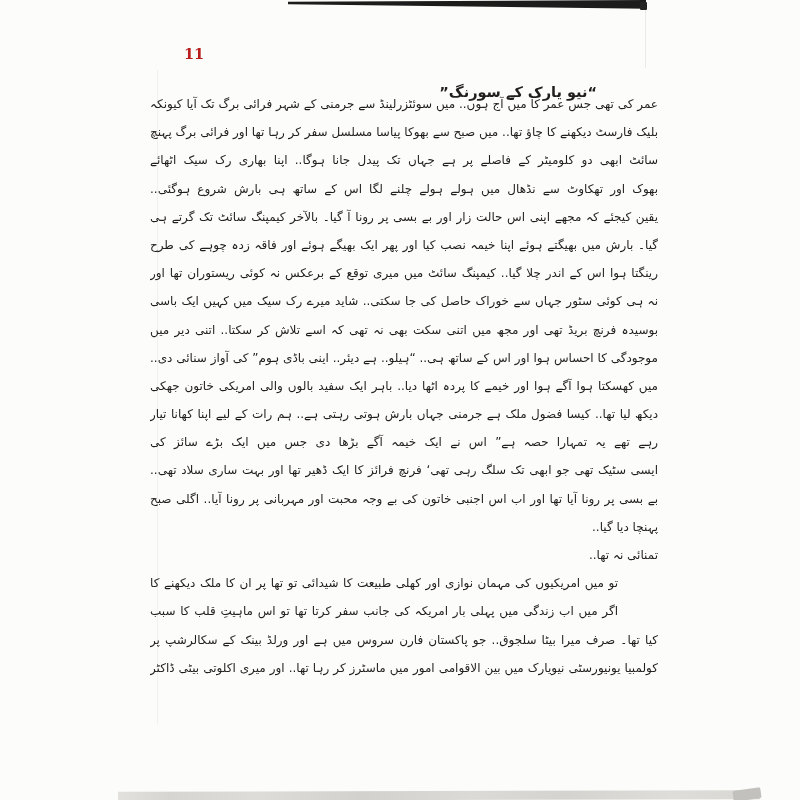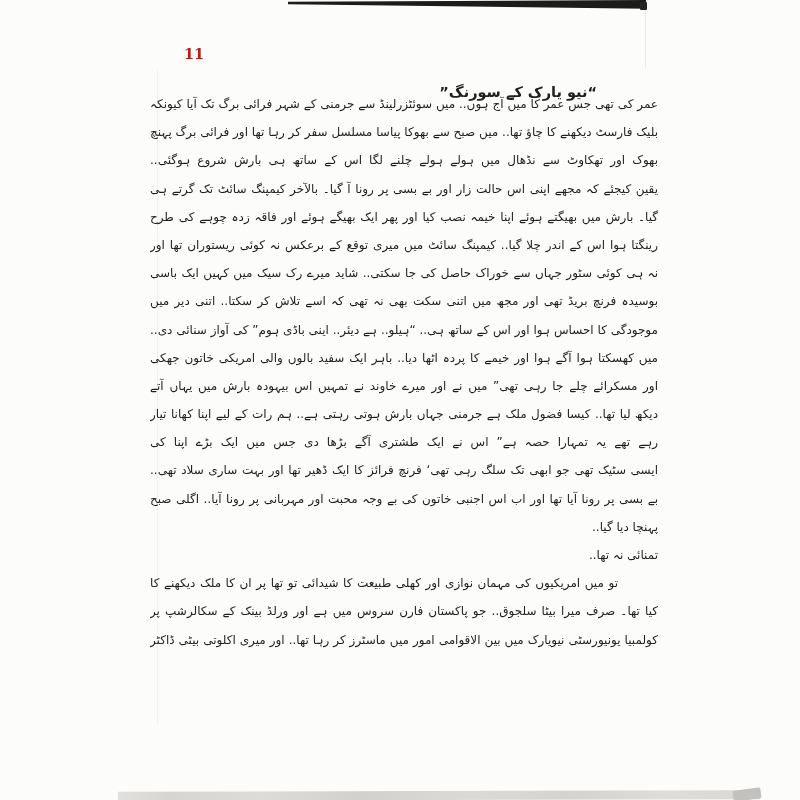--- a/index.html
+++ b/index.html
@@ -73,31 +73,32 @@
 <div class="bottom-edge"></div>
 <div class="bottom-edge-smudge"></div>
 
 <div class="header-title">“نیو یارک کے سورنگ”</div>
 
 <div class="page-number">11</div>
 
 <div class="text-block">
     <div class="line">عمر کی تھی جس عمر کا میں آج ہوں.. میں سوئٹزرلینڈ سے جرمنی کے شہر فرائی برگ تک آیا کیونکہ مجھے</div>
     <div class="line">بلیک فارسٹ دیکھنے کا چاؤ تھا.. میں صبح سے بھوکا پیاسا مسلسل سفر کر رہا تھا اور فرائی برگ پہنچ کر معلوم</div>
+    <div class="line">سائٹ ابھی دو کلومیٹر کے فاصلے پر ہے جہاں تک پیدل جانا ہوگا.. اپنا بھاری رک سیک اٹھائے</div>
     <div class="line">بھوک اور تھکاوٹ سے نڈھال میں ہولے ہولے چلنے لگا اس کے ساتھ ہی بارش شروع ہوگئی..</div>
     <div class="line">یقین کیجئے کہ مجھے اپنی اس حالت زار اور بے بسی پر رونا آ گیا۔ بالآخر کیمپنگ سائٹ تک گرتے ہی</div>
     <div class="line">گیا۔ بارش میں بھیگتے ہوئے اپنا خیمہ نصب کیا اور پھر ایک بھیگے ہوئے اور فاقہ زدہ چوہے کی طرح</div>
     <div class="line">رینگتا ہوا اس کے اندر چلا گیا.. کیمپنگ سائٹ میں میری توقع کے برعکس نہ کوئی ریستوران تھا اور</div>
     <div class="line">نہ ہی کوئی سٹور جہاں سے خوراک حاصل کی جا سکتی.. شاید میرے رک سیک میں کہیں ایک باسی اور</div>
     <div class="line">بوسیدہ فرنچ بریڈ تھی اور مجھ میں اتنی سکت بھی نہ تھی کہ اسے تلاش کر سکتا.. اتنی دیر میں خیمے کے باہر کسی</div>
     <div class="line">موجودگی کا احساس ہوا اور اس کے ساتھ ہی.. “ہیلو.. ہے دیئر.. اینی باڈی ہوم” کی آواز سنائی دی..</div>
     <div class="line">میں کھسکتا ہوا آگے ہوا اور خیمے کا پردہ اٹھا دیا.. باہر ایک سفید بالوں والی امریکی خاتون جھکی ہوئی تھی</div>
-    <div class="line">اور مسکرائے چلے جا رہی تھی” میں نے اور میرے خاوند نے تمہیں اس بیہودہ بارش میں یہاں آتے</div>
     <div class="line">دیکھ لیا تھا.. کیسا فضول ملک ہے جرمنی جہاں بارش ہوتی رہتی ہے.. ہم رات کے لیے اپنا کھانا تیار کر</div>
-    <div class="line">رہے تھے یہ تمہارا حصہ ہے” اس نے ایک طشتری آگے بڑھا دی جس میں ایک بڑے اپنا کی</div>
+    <div class="line">رہے تھے یہ تمہارا حصہ ہے” اس نے ایک خیمہ آگے بڑھا دی جس میں ایک بڑے سائز کی</div>
     <div class="line">ایسی سٹیک تھی جو ابھی تک سلگ رہی تھی‘ فرنچ فرائز کا ایک ڈھیر تھا اور بہت ساری سلاد تھی.. پہلے</div>
     <div class="line">بے بسی پر رونا آیا تھا اور اب اس اجنبی خاتون کی بے وجہ محبت اور مہربانی پر رونا آیا.. اگلی صبح ناشتہ بھی</div>
     <div class="line last">پہنچا دیا گیا..</div>
     <div class="line last">تمنائی نہ تھا..</div>
     <div class="line indent">تو میں امریکیوں کی مہمان نوازی اور کھلی طبیعت کا شیدائی تو تھا پر ان کا ملک دیکھنے کا</div>
+    <div class="line indent">اگر میں اب زندگی میں پہلی بار امریکہ کی جانب سفر کرتا تھا تو اس ماہیتِ قلب کا سبب</div>
     <div class="line">کیا تھا۔ صرف میرا بیٹا سلجوق.. جو پاکستان فارن سروس میں ہے اور ورلڈ بینک کے سکالرشپ پر</div>
     <div class="line">کولمبیا یونیورسٹی نیویارک میں بین الاقوامی امور میں ماسٹرز کر رہا تھا.. اور میری اکلوتی بیٹی ڈاکٹر عینی</div>
   </div>
 
 </body></html>

